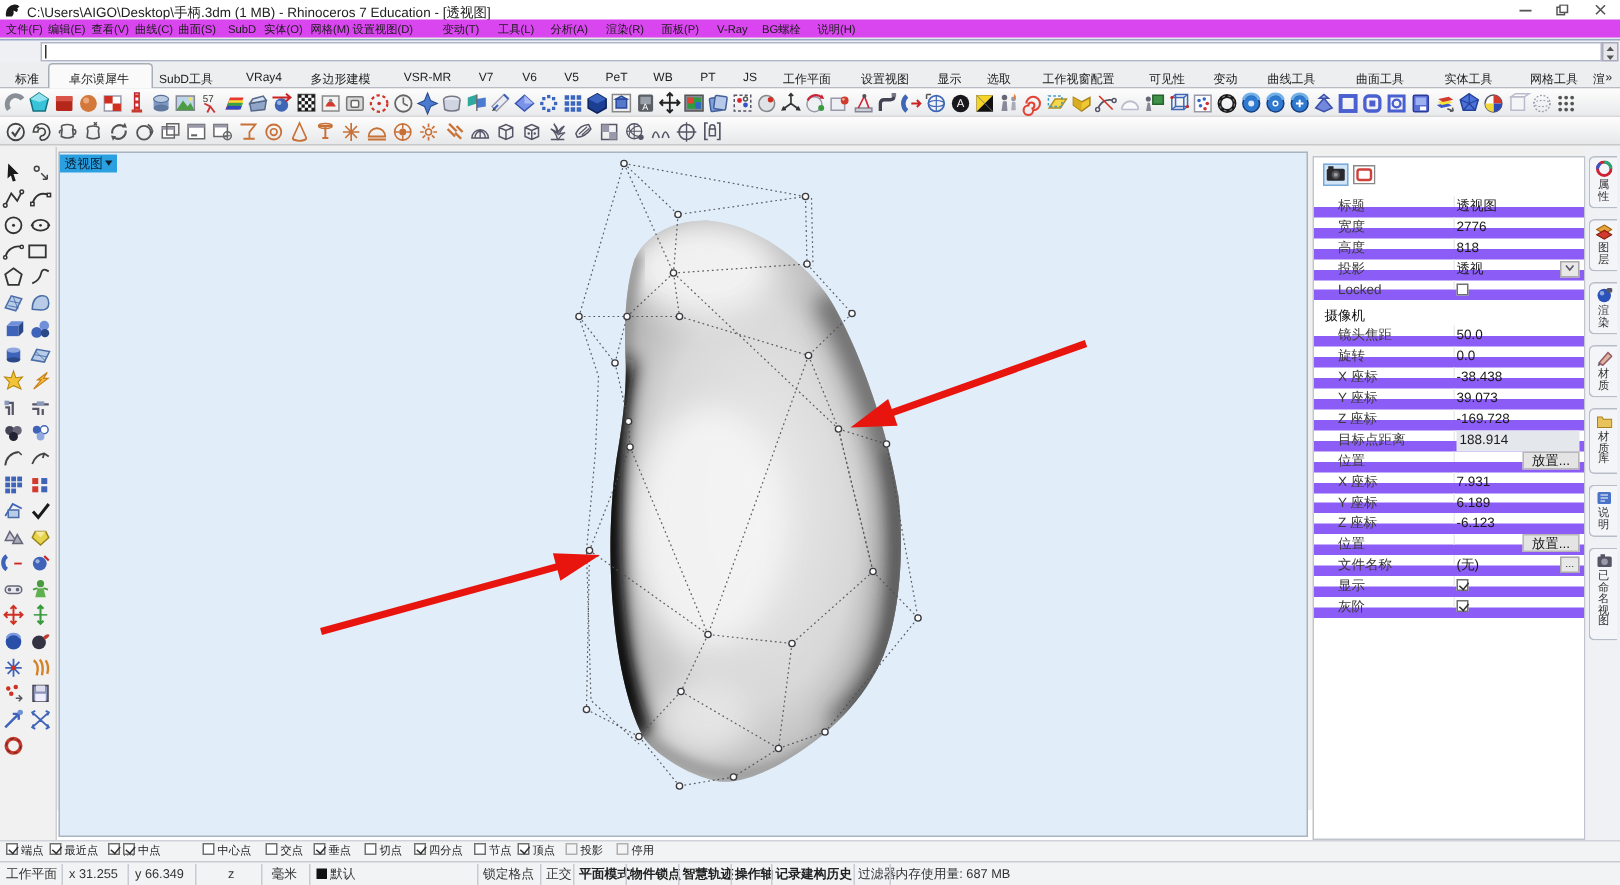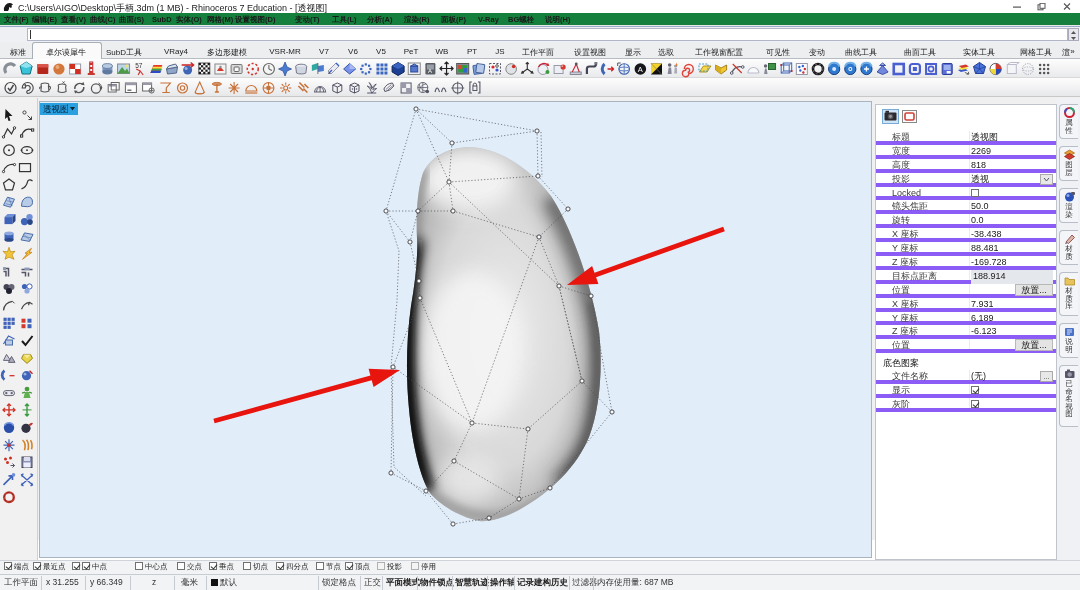--- a/index.html
+++ b/index.html
@@ -1,19 +1,19 @@
 <!DOCTYPE html>
 <html><head><meta charset="utf-8">
 <style>
 * { margin:0; padding:0; box-sizing:border-box; }
 html,body { width:1080px; height:590px; overflow:hidden; }
 #app { position:relative; width:1080px; height:540px; font-family:"Liberation Sans",sans-serif; background:#f0f0f0; font-size:9px; color:#1a1a1a; }
 #titlebar { position:absolute; left:0; top:0; width:1080px; height:13px; background:#fff; }
 #title-text { position:absolute; left:18px; top:2px; font-size:9px; color:#222; }
-#menubar { position:absolute; left:0; top:13px; width:1080px; height:13px; background:#15803d; border-bottom:1px solid #e8e8e8;font-weight:bold; }
+#menubar { position:absolute; left:0; top:13px; width:1080px; height:13px; background:#d946ef; border-bottom:1px solid #e8e8e8; }
 #menubar span { position:absolute; top:2px; font-size:7.5px; color:#1a1a1a; white-space:nowrap; }
 #cmdbar { position:absolute; left:0; top:26px; width:1080px; height:16px; background:#eef0f4; border-top:1px solid #98a8c8; }
 #cmdlabel { position:absolute; left:4px; top:3px; color:#3c3ca0; font-weight:bold; font-size:9px;margin-top:32px; }
 #cmdinput { position:absolute; left:27px; top:1px; width:1041px; height:13px; background:#fff; border:1px solid #b0b6c8; }
 #cursor { position:absolute; left:2px; top:1px; width:1px; height:9px; background:#333; }
 #spin { position:absolute; right:1px; top:1px; width:11px; height:13px; background:#e8e8ec; border:1px solid #aab; text-align:center; }
 #tabbar { position:absolute; left:0; top:42px; width:1080px; height:17px; background:#eceef0; border-bottom:1px solid #b8bcc2; }
 #tabbar span { position:absolute; top:4.5px; font-size:8px; color:#222; transform:translateX(-50%); white-space:nowrap; }
 #activetab { position:absolute; left:32px; top:0px; width:70px; height:17px; background:#fafafa; border:1px solid #a8aeb6; border-bottom:none; border-radius:3px 3px 0 0; }
 #tabmore { position:absolute; right:3px; top:4px; font-size:8px; color:#333; }
@@ -22,21 +22,21 @@
 #sidebar { position:absolute; left:0; top:98px; width:38px; height:462px; background:#f1f1f1; border-right:1px solid #d0d0d0; }
 #viewport { position:absolute; left:39px; top:101px; width:833px; height:457px; background:#e1eefa; border:1px solid #aab4c0; }
 #vplabel { position:absolute; left:0px; top:1px; width:38px; height:12px; background:#2aa0e0; color:#08233a; font-size:8.5px; line-height:12px; padding-left:3px; }
 #vplabel b { position:absolute; right:2px; top:0; font-weight:normal; font-size:7px; }
 #panel { position:absolute; left:875px; top:104px; width:182px; height:456px; background:#fff; border:1px solid #c0c4cc; }
 #panelicons { position:absolute; left:6px; top:4px; }
 .pico { display:inline-block; width:17px; height:15px; border:1px solid transparent; vertical-align:top; margin-right:2px; text-align:center; }
 .pico.sel { background:#cfe4f7; border-color:#78aad8; }
 #panelrows { position:absolute; left:0; top:26px; width:180px; }
 .ph { height:17px; line-height:20px; padding-left:7px; font-size:9px; color:#111; }
-.pr { height:13.9px; line-height:13.9px; border-bottom:4px solid #8b5cf6; position:relative; font-size:9px; }
+.pr { height:13.9px; line-height:13.9px; border-bottom:7px solid #8b5cf6; position:relative; font-size:9px; }
 .pl { position:absolute; left:16px; color:#3a3a3a; }
 .pval { position:absolute; left:95px; right:2px; }
 .pr::before { content:""; position:absolute; left:93px; top:0; bottom:0; width:1px; background:#ececec; }
 .pv { color:#1a1a1a; }
 .pvg { display:block; background:#e4e7ec; padding-left:2px; margin-right:1px; }
 .pbtn { display:block; background:#e4e4e4; border:1px solid #b8b8b8; text-align:center; height:12px; line-height:11px; margin-right:1px;margin-left:44px; }
 .combo { position:absolute; right:1px; top:1px; width:13px; height:11px; background:#e8e8e8; border:1px solid #aaa; font-size:7px; line-height:9px; text-align:center; color:#555; }
 .dots { position:absolute; right:1px; top:1px; width:13px; height:11px; background:#e8e8e8; border:1px solid #aaa; font-size:7px; line-height:10px; text-align:center; color:#333; }
 #tabstrip { position:absolute; left:1057px; top:98px; width:23px; height:462px; background:#f0f1f4; }
 .stab { position:absolute; left:2px; width:19px; background:#f4f5f8; border:1px solid #b8bec8; border-right:none; border-radius:4px 0 0 4px; text-align:center; padding-top:2px; }
@@ -909,51 +909,52 @@
             <rect x="0.5" y="0.5" width="14" height="12" fill="#fdfdfd" stroke="#888"></rect>
             <rect x="3" y="3" width="9" height="7" rx="1.5" fill="none" stroke="#d04038" stroke-width="1.6"></rect>
           </svg></span></div>
 <div id="panelrows">
         <div class="pr">
           <span class="pl">标题</span>
           <span class="pval"><span class="pv">透视图</span></span>
         </div>
         <div class="pr">
           <span class="pl">宽度</span>
-          <span class="pval"><span class="pv">2269</span></span>
+          <span class="pval"><span class="pv">2776</span></span>
         </div>
         <div class="pr">
           <span class="pl">高度</span>
           <span class="pval"><span class="pv">818</span></span>
         </div>
         <div class="pr">
           <span class="pl">投影</span>
           <span class="pval"><span class="pv">透视</span><span class="combo"><svg width="7" height="5" viewBox="0 0 7 5">
                 <path d="M1,1 L3.5,4 L6,1" fill="none" stroke="#556" stroke-width="1"></path>
               </svg></span></span>
         </div>
         <div class="pr">
           <span class="pl">Locked</span>
           <span class="pval"><span class="cb"></span></span>
         </div>
+        <div class="ph">摄像机</div>
         <div class="pr">
           <span class="pl">镜头焦距</span>
           <span class="pval"><span class="pv">50.0</span></span>
         </div>
         <div class="pr">
           <span class="pl">旋转</span>
           <span class="pval"><span class="pv">0.0</span></span>
         </div>
         <div class="pr">
           <span class="pl">X 座标</span>
           <span class="pval"><span class="pv">-38.438</span></span>
         </div>
         <div class="pr">
           <span class="pl">Y 座标</span>
-          <span class="pval"><span class="pv">88.481</span></span>
+          <span class="pval"><span class="pv">39.073</span></span>
         </div>
         <div class="pr">
           <span class="pl">Z 座标</span>
           <span class="pval"><span class="pv">-169.728</span></span>
         </div>
         <div class="pr">
           <span class="pl">目标点距离</span>
           <span class="pval">
             <span class="pv pvg">188.914</span>
           </span>
@@ -975,21 +976,20 @@
         <div class="pr">
           <span class="pl">Z 座标</span>
           <span class="pval"><span class="pv">-6.123</span></span>
         </div>
         <div class="pr">
           <span class="pl">位置</span>
           <span class="pval">
             <span class="pbtn">放置...</span>
           </span>
         </div>
-        <div class="ph">底色图案</div>
         <div class="pr">
           <span class="pl">文件名称</span>
           <span class="pval"><span class="pv">(无)</span><span class="dots">...</span></span>
         </div>
         <div class="pr">
           <span class="pl">显示</span>
           <span class="pval"><span class="cb on"></span></span>
         </div>
         <div class="pr">
           <span class="pl">灰阶</span>

